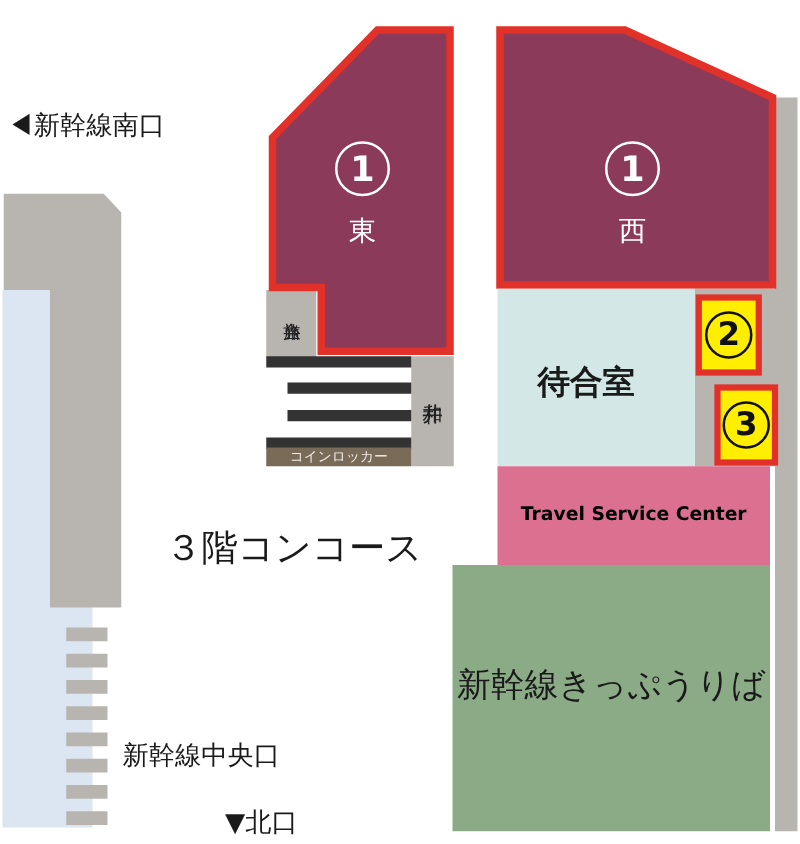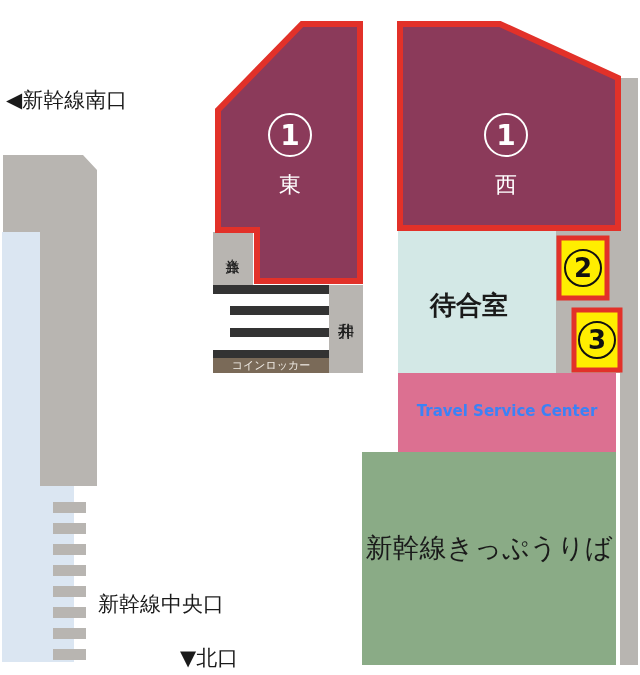--- a/index.html
+++ b/index.html
@@ -60,43 +60,44 @@
 
   <rect x="559" y="238" width="48" height="60" fill="#ffee00" stroke="#e23129" stroke-width="5"></rect>
 
   <rect x="574" y="310" width="46" height="60" fill="#ffee00" stroke="#e23129" stroke-width="5"></rect>
 
   <rect x="398" y="373" width="218" height="79" fill="#dc7091"></rect>
 
   <rect x="362" y="452" width="254" height="213" fill="#8aab86"></rect>
 </svg>
 
-<div class="label exit-label" style="left:6px; top:86px;">
+<div class="label exit-label" style="left:6px; top:86px;font-family:Liberation Serif, serif;">
   <span>◀</span><span>新幹線南口</span>
 </div>
 <div class="label exit-label" style="left:98px; top:590px;">新幹線中央口</div>
 <div class="label exit-label" style="left:180px; top:644px;">
   <span>▼</span><span>北口</span>
 </div>
 
 <div class="label" style="left:110px; top:420px; width:250px; text-align:center; font-size:29px; line-height:36px;">
+  <div>３階コンコース</div>
 </div>
 
 <div class="circled zone-num" style="left:268px; top:113px;">1</div>
 <div class="label zone-name" style="left:279px; top:170px;">東</div>
 
 <div class="circled zone-num" style="left:484px; top:113px;">1</div>
 <div class="label zone-name" style="left:495px; top:170px;">西</div>
 
 <div class="circled yellow-num" style="left:564px; top:249px;">2</div>
 <div class="circled yellow-num" style="left:578px; top:321px;">3</div>
 
 <div class="vtext" style="left:218px; top:235px; width:30px; letter-spacing:0;">
   <span style="writing-mode:vertical-rl;">旅弁当</span>
 </div>
 <div class="vtext" style="left:331px; top:297px; width:30px; font-size:16px;">
   <span style="writing-mode:vertical-rl;">井和井</span>
 </div>
 <div class="label" style="left:213px; top:358px; width:116px; text-align:center; font-size:11px; line-height:15px; color:#f0ece6;">コインロッカー</div>
 
 <div class="label" style="left:430px; top:288px; font-size:26px;font-weight:bold;">待合室</div>
-<div class="label" style="left:398px; top:402px; width:218px; text-align:center; font-size:15px; font-weight:bold; color:#3b82f6;">Travel Service Center</div>
+<div class="label" style="left:398px; top:402px; width:218px; text-align:center; font-size:15px; font-weight:bold; color:#000000;">Travel Service Center</div>
 <div class="label" style="left:362px; top:530px; width:254px; text-align:center; font-size:27px;">新幹線きっぷうりば</div>
 
 </body></html>

